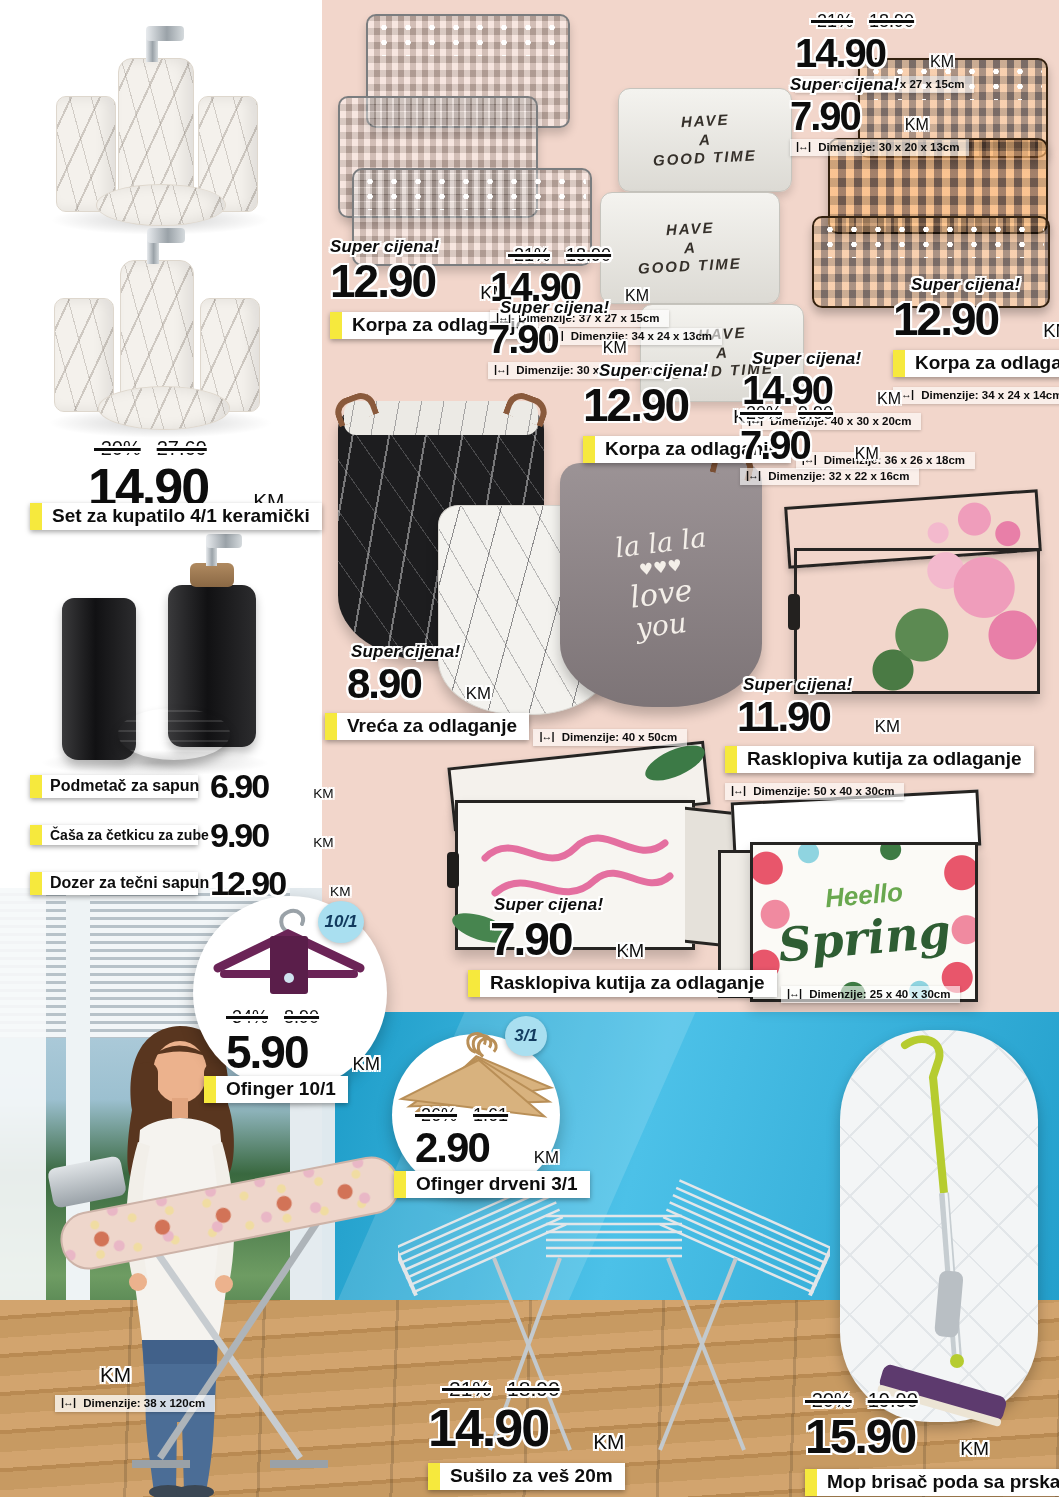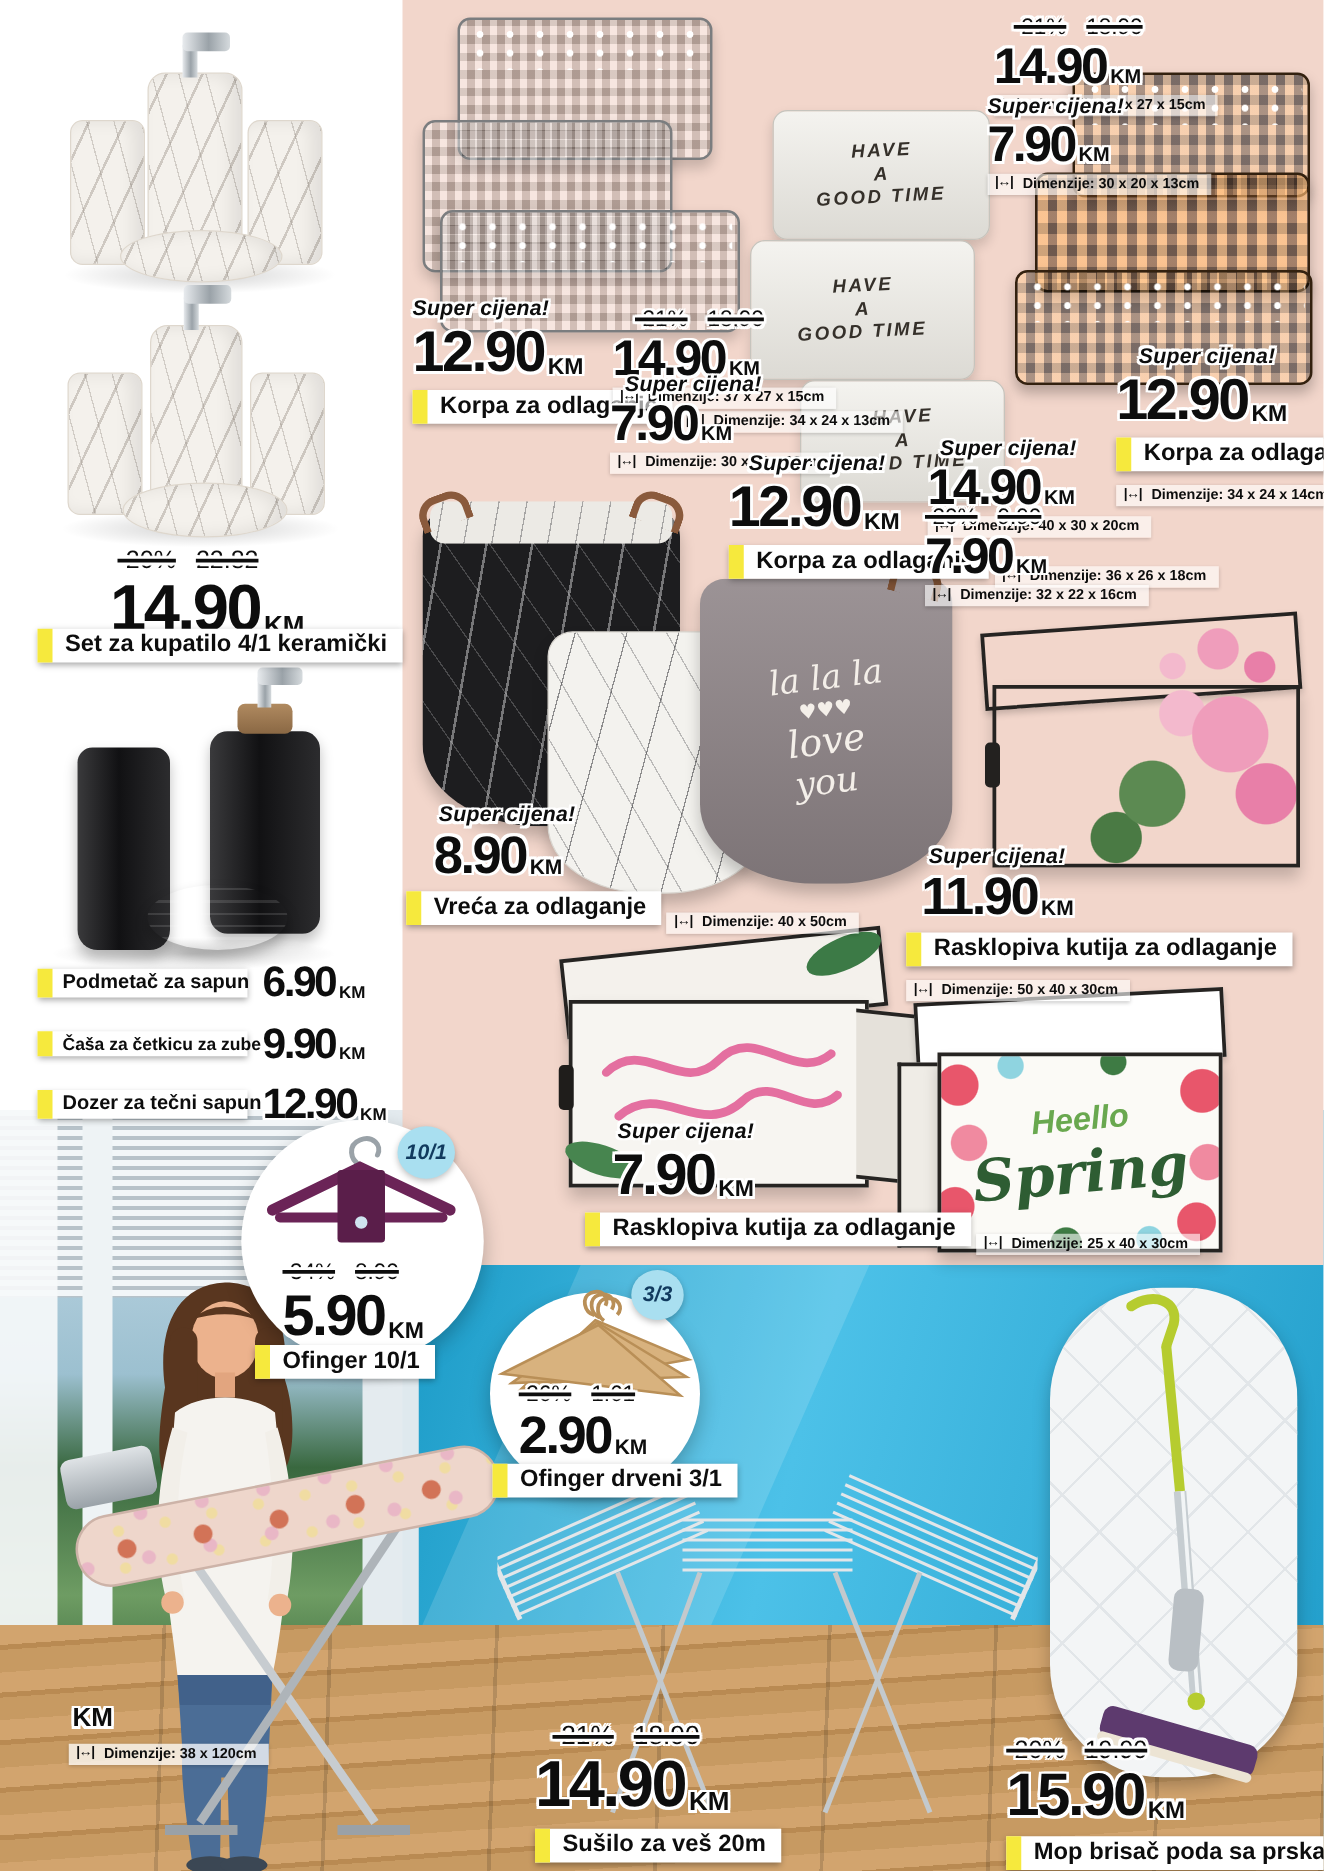--- a/index.html
+++ b/index.html
@@ -39,21 +39,21 @@
   .iron-rest{position:absolute;left:50px;top:274px;width:74px;height:40px;border-radius:8px;transform:rotate(-11deg);
         background:linear-gradient(180deg,#dfe3e6,#9aa2a8);}
 
   
   .pb{position:absolute;z-index:30;color:#0d0d0d;line-height:1.05;}
   .outl{text-shadow:-2px -2px 0 #fff,2px -2px 0 #fff,-2px 2px 0 #fff,2px 2px 0 #fff,0 -2px 0 #fff,0 2px 0 #fff,-2px 0 0 #fff,2px 0 0 #fff;}
   .flag{font-weight:bold;font-style:italic;font-size:17px;letter-spacing:.2px;}
   .disc{font-weight:normal;font-size:18px;display:flex;gap:16px;}
   .strike{text-decoration:line-through;text-decoration-thickness:3px;}
   .price{font-weight:bold;letter-spacing:-2px;display:flex;align-items:flex-end;margin-top:1px;}
-  .km{font-size:.4em;letter-spacing:0;margin-left:3px;padding-bottom:3px;font-weight:bold;}
+  .km{font-size:.4em;letter-spacing:0;margin-left:3px;padding-bottom:3px;font-weight:normal;padding-left:42px;}
   .f52{font-size:52px;}.f48{font-size:48px;}.f46{font-size:46px;}.f42{font-size:42px;}.f40{font-size:40px;}.f34{font-size:34px;}
   .lbar{display:inline-flex;align-items:stretch;background:#fff;box-shadow:0 2px 5px rgba(0,0,0,.35);margin-top:7px;}
   .ytab{width:12px;background:#f6e93d;flex:none;}
   .ltext{padding:3px 12px 4px 10px;font-weight:bold;font-size:19px;white-space:nowrap;}
   .dbar{display:inline-flex;align-items:center;gap:8px;background:rgba(255,255,255,.6);padding:2px 10px 3px 6px;
         margin-top:6px;font-weight:bold;font-size:11.5px;white-space:nowrap;box-shadow:0 1px 3px rgba(0,0,0,.2);}
   .dicon{font-size:11px;letter-spacing:-1px;font-weight:bold;}
   .row{display:flex;align-items:center;gap:12px;margin-bottom:12px;}
   .row .lbar{margin-top:0;width:168px;}
   .row .ltext{font-size:16px;padding:3px 8px;margin:0 auto;}
@@ -443,21 +443,21 @@
       </div>
     <div class="dbar" style="margin-top:2px;">
         <span class="dicon">|↔|</span>
         <span>Dimenzije: 32 x 22 x 16cm</span>
       </div>
   </div>
 
   <div class="pb" style="left:88px;top:438px;">
     <div class="disc outl" style="font-size:20px;margin-left:6px;">
         <span class="strike">-20%</span>
-        <span class="strike">22.82</span>
+        <span class="strike">27.69</span>
       </div>
     <div class="price f52 outl">
         <span>14.90</span>
         <span class="km">KM</span>
       </div>
   </div>
   <div class="pb" style="left:30px;top:496px;">
     <div class="lbar">
         <span class="ytab"></span>
         <span class="ltext">Set za kupatilo 4/1 keramički</span>
@@ -568,21 +568,21 @@
   </div>
   <div class="pb" style="left:204px;top:1069px;z-index:35;">
     <div class="lbar">
         <span class="ytab"></span>
         <span class="ltext">Ofinger 10/1</span>
       </div>
   </div>
 
   <div class="circle" style="left:392px;top:1034px;width:168px;height:162px;"></div>
   <div class="qbadge" style="left:505px;top:1016px;width:42px;height:40px;">
-    <span>3/3</span>
+    <span>3/1</span>
   </div>
   <svg style="position:absolute;left:396px;top:1026px;z-index:26;" width="164" height="92" viewBox="0 0 164 92">
     <g stroke="#b98f57" fill="#d8b27e">
       <g transform="rotate(-10 82 40)">
         <path d="M82,30 L150,74 L14,74 Z" stroke-width="2"></path>
         <path d="M82,26 C74,22 74,10 82,8 C92,6 96,14 92,20" fill="none" stroke-width="3"></path>
       </g>
       <g transform="rotate(-2 82 40)">
         <path d="M82,32 L152,78 L12,78 Z" stroke-width="2"></path>
         <path d="M84,28 C76,24 76,12 84,10 C94,8 98,16 94,22" fill="none" stroke-width="3"></path>

